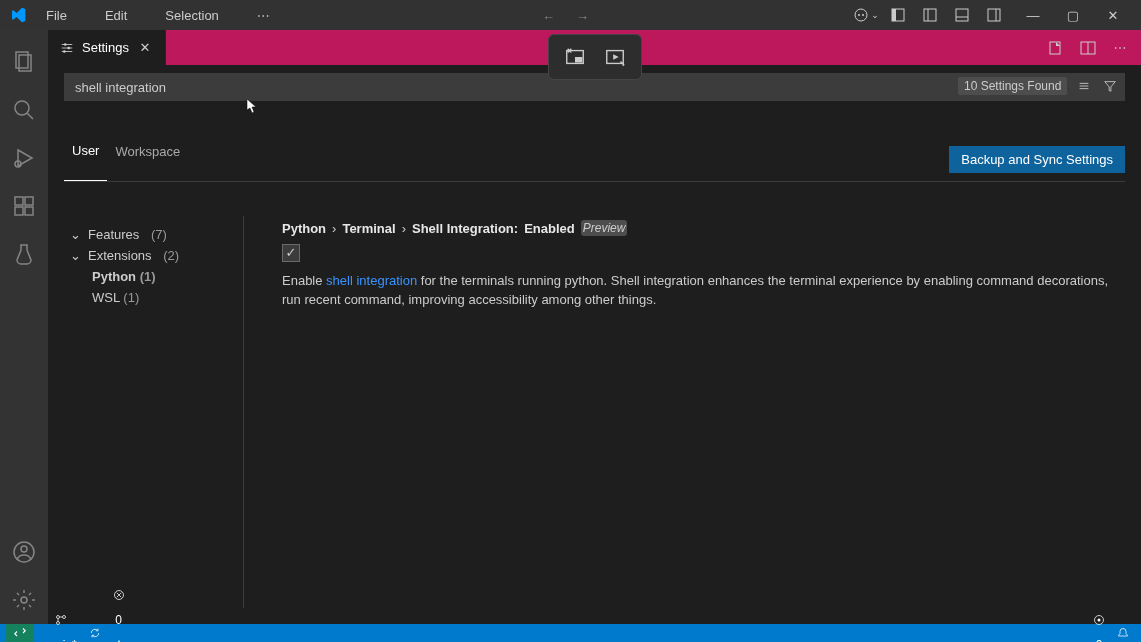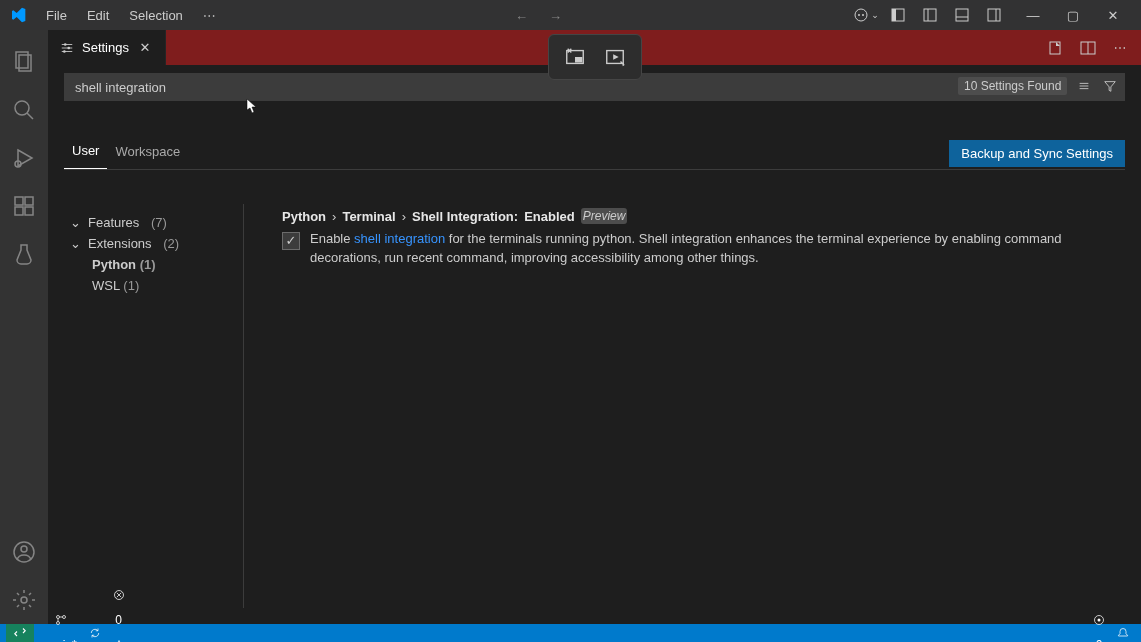--- a/index.html
+++ b/index.html
@@ -10,21 +10,21 @@
   font-size: 13px; color: #cccccc;
   overflow: hidden; position: relative;
 }
 
 .titlebar {
   height: 30px; background: #323233;
   display: flex; align-items: center;
   padding: 0 8px;
 }
 .titlebar .logo { width: 20px; height: 20px; margin-right: 10px; display:flex;align-items:center;justify-content:center;}
-.titlebar .menus { display: flex; gap: 4px; }
+.titlebar .menus { display: flex; gap: 22px; }
 .titlebar .menu-item { padding: 4px 8px; color: #cccccc; cursor: pointer; }
 .titlebar .menu-more { padding: 4px 8px; color: #cccccc; cursor: pointer; }
 .titlebar .center { flex:1; display:flex; align-items:center; justify-content:center; gap:10px;}
 .titlebar .nav-btn { width: 24px; text-align:center; color:#888; cursor:pointer;}
 .titlebar .searchbox {
   width: 350px; height: 22px; background: #3c3c3c;
   border: 1px solid #3c3c3c; border-radius: 5px;
   display:flex; align-items:center; padding: 0 8px; gap:6px;
   color:#888;
 }
@@ -46,21 +46,21 @@
   color:#858585; cursor:pointer;
 }
 .activitybar .spacer { flex:1;}
 
 .editor {
   position:absolute; left:48px; right:0; top:30px; bottom:18px;
   background:#1e1e1e;
   display:flex; flex-direction:column;
 }
 .tabs-row {
-  height:35px; background:#7f1d1d;
+  height:35px; background:#be185d;
   display:flex; align-items:stretch;
 }
 .tab {
   display:flex; align-items:center;
   padding: 0 12px; gap:8px;
   background:#1e1e1e; color:#ffffff;
   border-right:1px solid #252526;
   cursor:pointer;
 }
 .tab .tab-icon { color:#ccc; }
@@ -86,21 +86,21 @@
   border:1px solid #3c3c3c; color:#ccc;
   padding: 0 10px; font-size:13px; outline:none;
 }
 .search-meta {
   position:absolute; right:4px; top:2px;
   display:flex; align-items:center; gap:6px;
 }
 .found-badge { background:#4d4d4d; color:#ccc; padding:2px 6px; font-size:12px; border-radius:2px;}
 .search-icons .sicon { width:22px;height:22px;display:inline-flex;align-items:center;justify-content:center;color:#ccc;cursor:pointer;}
 .scope-row { display:flex; align-items:center; margin-top:10px; border-bottom:1px solid #3c3c3c;}
-.scope-tab { padding:6px 8px 10px 8px; cursor:pointer; color:#aaa;}
+.scope-tab { padding:6px 8px 22px 8px; cursor:pointer; color:#aaa;}
 .scope-tab.active { color:#fff; border-bottom:1px solid #fff;}
 .scope-spacer { flex:1;}
 .backup-btn { background:#0e639c; color:#fff; padding:6px 12px; border:none; cursor:pointer; font-size:13px;}
 
 .settings-body { flex:1; display:flex; margin-top:8px;}
 .toc {
   width:180px; border-right:1px solid #3c3c3c;
   padding-top:8px; font-size:13px;
 }
 .toc .toc-group {
@@ -117,21 +117,21 @@
 .settings-list { flex:1; padding:4px 10px 10px 30px;}
 .setting-item { border-left:2px solid transparent; padding-left:6px;}
 .setting-header { display:flex; align-items:center; flex-wrap:wrap; gap:6px; color:#e7e7e7;}
 .setting-header .crumb { font-weight:600;}
 .setting-header .sep { color:#ccc;}
 .setting-header .value { font-weight:600;}
 .preview-badge {
   background:#4d4d4d; color:#ccc; padding:1px 2px;
   font-size:12px; border-radius:3px; font-style:italic;
 }
-.setting-body { display:flex; gap:10px; margin-top:6px; color:#ccc; line-height:1.45;}
+.setting-body { display:flex; gap:10px; margin-top:6px; color:#ccc; line-height:1.45;flex-direction:column;}
 .checkbox {
   width:18px;height:18px;border:1px solid #6b6b6b;
   display:flex;align-items:center;justify-content:center;
   cursor:pointer; flex-shrink:0; background:#3c3c3c; margin-top:2px;
 }
 .checkbox.checked::after { content:"✓"; color:#ccc; font-size:13px;}
 .desc a { color:#3794ff; cursor:pointer;}
 
 
 .statusbar {

